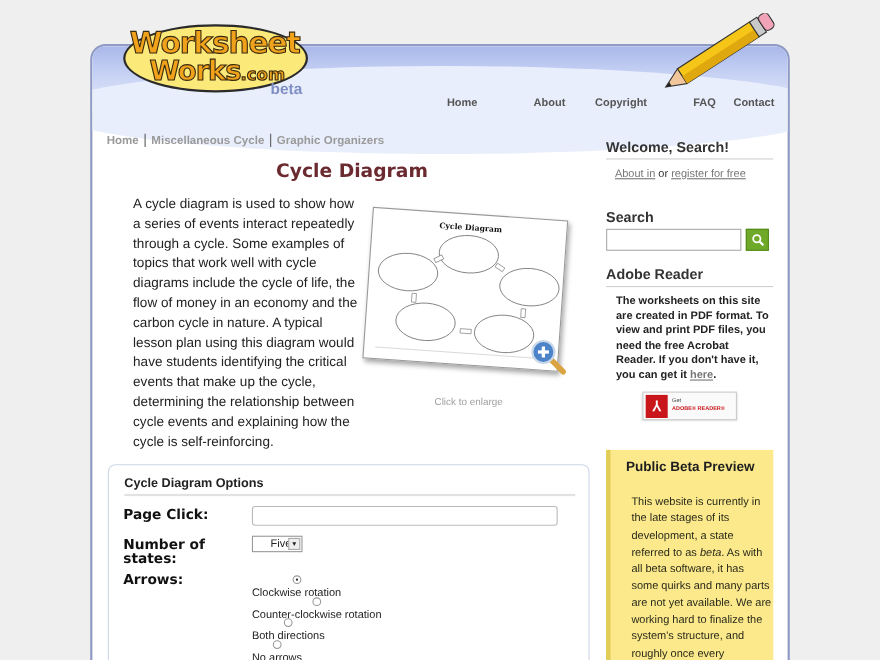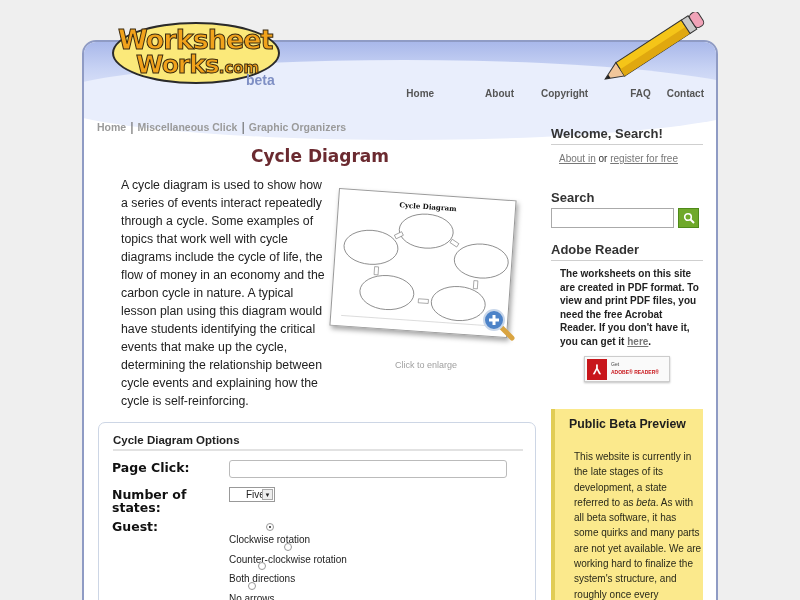--- a/index.html
+++ b/index.html
@@ -228,21 +228,21 @@
     <polygon points="8,36 26,28 26,44" fill="#f1c69a" stroke="#333" stroke-width="1"></polygon>
     <polygon points="8,36 13,34 13,38" fill="#222"></polygon>
     <rect x="26" y="28" width="78" height="16" fill="#f5c518" stroke="#333" stroke-width="1"></rect>
     <rect x="26" y="36" width="78" height="8" fill="#e0a80f"></rect>
     <rect x="104" y="28" width="8" height="16" fill="#c9c9c9" stroke="#333" stroke-width="1"></rect>
     <rect x="112" y="28" width="10" height="16" rx="4" fill="#f1a3b8" stroke="#333" stroke-width="1"></rect>
   </g>
 </svg>
 
 <div class="breadcrumb">
-  <a href="#">Home</a><span class="sep">|</span><a href="#">Miscellaneous Click</a><span class="sep">|</span><a href="#">Graphic Organizers</a>
+  <a href="#">Home</a><span class="sep">|</span><a href="#">Miscellaneous Cycle</a><span class="sep">|</span><a href="#">Graphic Organizers</a>
 </div>
 
 <h1 class="main-title">Cycle Diagram</h1>
 
 <p class="intro">A cycle diagram is used to show how a series of events interact repeatedly through a cycle. Some examples of topics that work well with cycle diagrams include the cycle of life, the flow of money in an economy and the carbon cycle in nature. A typical lesson plan using this diagram would have students identifying the critical events that make up the cycle, determining the relationship between cycle events and explaining how the cycle is self-reinforcing.</p>
 
 <div class="thumb-wrap">
   <div class="thumb-paper">
     <svg width="178" height="138" viewBox="0 0 178 138">
       <text x="89" y="14" font-size="7" font-weight="bold" text-anchor="middle" font-family="DejaVu Serif, serif" fill="#111">Cycle Diagram</text>
@@ -273,21 +273,21 @@
   <div class="opt-label" style="top:38px;">Page Click:</div>
   <input class="page-title-input" type="text" value="" style="">
   <div class="opt-label" style="top:65px;">
     <div>Number of</div>
     <div>states:</div>
   </div>
   <div class="states-select">
     <span>Five</span>
     <span class="arrow">▼</span>
   </div>
-  <div class="opt-label" style="top:97px;">Guest:</div>
+  <div class="opt-label" style="top:97px;">Arrows:</div>
   <label class="radio-row" style="top:97px;">
     <span class="radio-dot checked"></span>
     <span>Clockwise rotation</span>
   </label>
   <label class="radio-row" style="top:117px;">
     <span class="radio-dot"></span>
     <span>Counter-clockwise rotation</span>
   </label>
   <label class="radio-row" style="top:136px;">
     <span class="radio-dot"></span>

